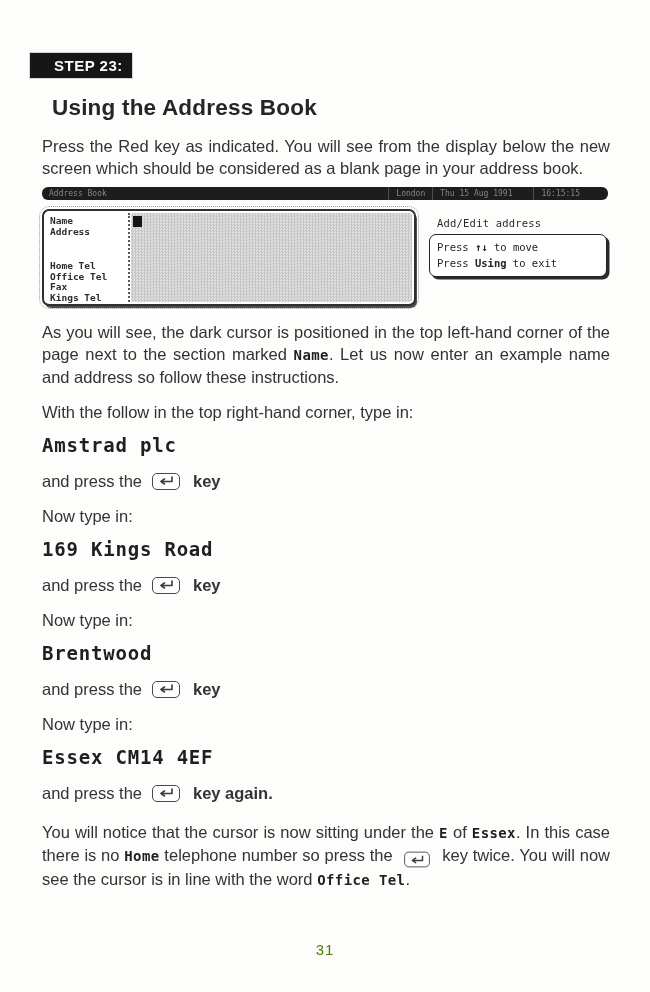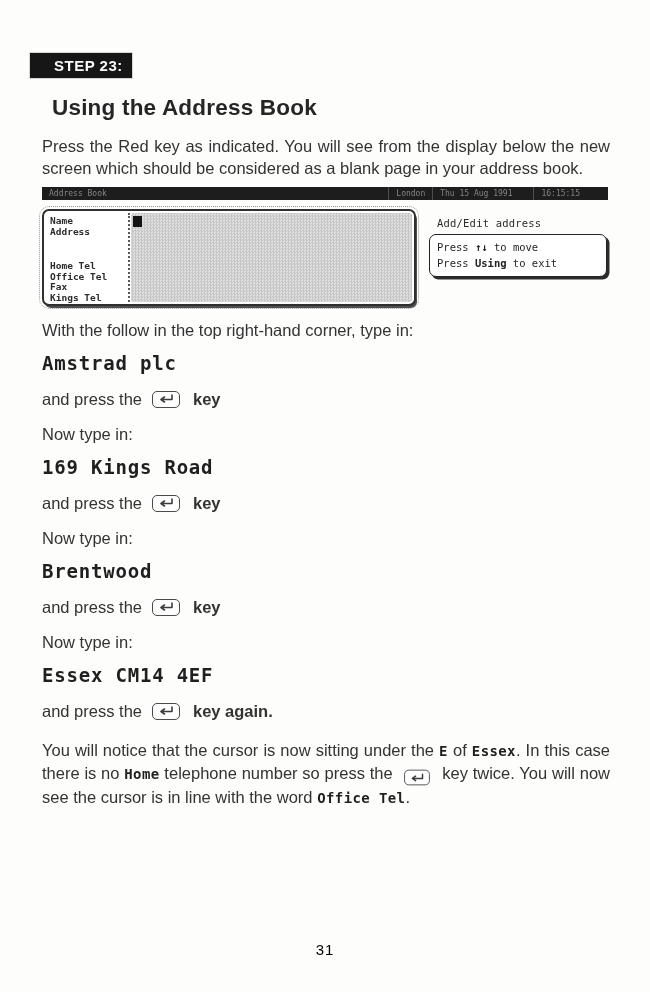--- a/index.html
+++ b/index.html
@@ -44,21 +44,21 @@
   .screenfig { margin:8px 0 0 42px; width:566px; }
   .titlebar {
     height:13px;
     background:#1d1d1d;
     display:flex;
     align-items:center;
     font-family:"DejaVu Sans Mono", monospace;
     font-size:8px;
     line-height:13px;
     color:#858585;
-    border-radius:0;
+    border-radius:6px;
     overflow:hidden;
     white-space:nowrap;
   }
   .tseg { padding:0 7px; }
   .tspacer { flex:1; }
   .tdiv { border-left:1px solid #4d4d4d; }
   .titlebar .ttime { padding-right:28px; margin-left:14px; }
 
   .screenrow { margin-top:9px; display:flex; align-items:flex-start; }
 
@@ -156,21 +156,21 @@
 
   .closing { margin-top:17px; }
   .closing .key { transform:scale(.92); }
 
   .pageno {
     position:absolute;
     bottom:34px; left:0;
     width:100%;
     text-align:center;
     font-size:15px;
-    color:#000000;
+    color:#4d7c0f;
     letter-spacing:1px;
   }
 </style>
 </head>
 <body>
 
 <div class="page">
 
   <div class="badge">STEP 23:</div>
 
@@ -208,20 +208,21 @@
       <div class="sidepanel">
         <div class="panelhead">Add/Edit address</div>
         <div class="hintbox">
           <div class="hint"><span>Press </span><b>↑↓</b><span> to move</span></div>
           <div class="hint"><span>Press </span><b>Using</b><span> to exit</span></div>
         </div>
       </div>
     </div>
   </figure>
 
+  <p class="tx body j cursorpara"><span>As you will see, the dark cursor is positioned in the top left-hand corner of the page next to the section marked </span><span class="mono inb">Name</span><span>. Let us now enter an example name and address so follow these instructions.</span></p>
 
   
   <p class="tx body prompt">With the follow in the top right-hand corner, type in:</p>
   <p class="tx mono entry">Amstrad plc</p>
   <p class="tx body press">
     <span class="pre">and press the</span>
     <span class="key">
         <svg width="20" height="12" viewBox="0 0 20 12">
           <path d="M16 2 v4.5 H6" fill="none" stroke="#3c3c3c" stroke-width="1.6" stroke-linecap="round" stroke-linejoin="round"></path>
           <path d="M8.5 4 L5 6.5 L8.5 9" fill="none" stroke="#3c3c3c" stroke-width="1.6" stroke-linecap="round" stroke-linejoin="round"></path>

